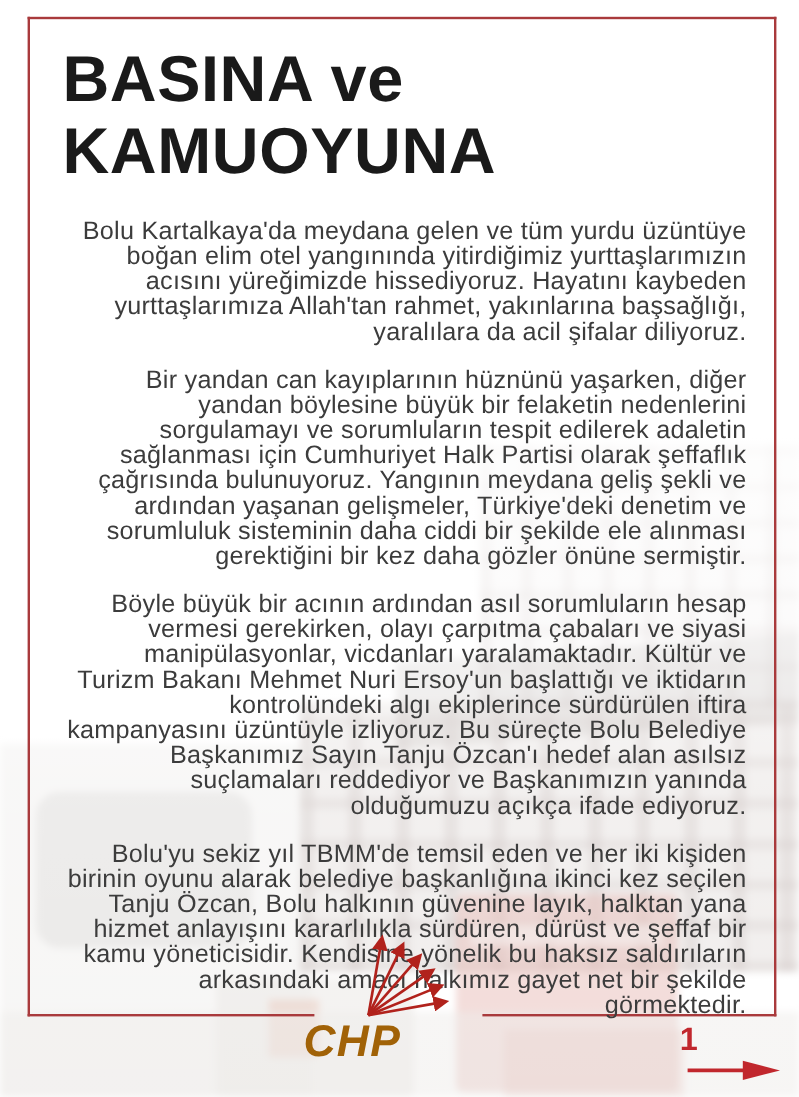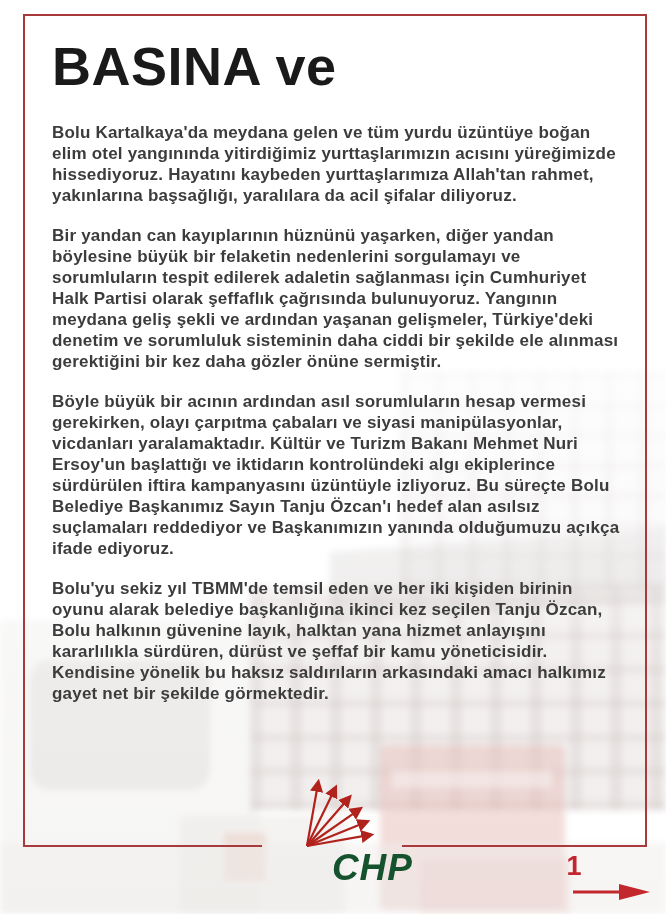--- a/index.html
+++ b/index.html
@@ -43,29 +43,29 @@
   .frame-right{left:645px;top:14px;width:2px;height:833px;}
   .frame-bottom-a{left:23px;top:845px;width:239px;height:2px;}
   .frame-bottom-b{left:402px;top:845px;width:245px;height:2px;}
   
   .content{position:absolute;left:52px;top:36px;width:570px;z-index:3;}
   .title{
     margin:0 0 26px 0;font-size:54px;line-height:60px;font-weight:bold;
     color:#1a1a1a;letter-spacing:.5px;
   }
   .body-text p{
-    margin:0 0 19px 0;font-size:17px;line-height:21px;font-weight:bold;
-    color:#3c3c3c;letter-spacing:.2px;
+    margin:0 0 19px 0;font-size:21px;line-height:21px;font-weight:normal;
+    color:#3c3c3c;letter-spacing:.2px;text-align:right;
   }
   
   .logo-arrows{position:absolute;left:255px;top:770px;z-index:4;}
   .logo-wordmark{
     position:absolute;left:253px;top:849px;width:160px;z-index:4;
-    text-align:right;font-size:37px;font-weight:bold;font-style:italic;
-    color:#14532d;letter-spacing:1px;line-height:38px;
+    text-align:left;font-size:37px;font-weight:bold;font-style:italic;
+    color:#a16207;letter-spacing:1px;line-height:38px;
   }
   
   .page-number{
     position:absolute;left:560px;top:851px;width:28px;z-index:4;
     text-align:center;font-size:27px;font-weight:bold;color:#c1272d;line-height:30px;
   }
   .page-arrow{position:absolute;left:553px;top:882px;z-index:4;}
 </style>
 </head>
 <body>
@@ -87,21 +87,21 @@
   </div>
   <div class="photo-overlay"></div>
 
   <div class="frame frame-top"></div>
   <div class="frame frame-left"></div>
   <div class="frame frame-right"></div>
   <div class="frame frame-bottom-a"></div>
   <div class="frame frame-bottom-b"></div>
 
   <div class="content">
-    <h1 class="title"><span>BASINA ve</span><br></h1>
+    <h1 class="title"><span>BASINA ve</span><br><span>KAMUOYUNA</span></h1>
     <div class="body-text">
       <p>Bolu Kartalkaya'da meydana gelen ve tüm yurdu üzüntüye boğan elim otel yangınında yitirdiğimiz yurttaşlarımızın acısını yüreğimizde hissediyoruz. Hayatını kaybeden yurttaşlarımıza Allah'tan rahmet, yakınlarına başsağlığı, yaralılara da acil şifalar diliyoruz.</p>
       <p>Bir yandan can kayıplarının hüznünü yaşarken, diğer yandan böylesine büyük bir felaketin nedenlerini sorgulamayı ve sorumluların tespit edilerek adaletin sağlanması için Cumhuriyet Halk Partisi olarak şeffaflık çağrısında bulunuyoruz. Yangının meydana geliş şekli ve ardından yaşanan gelişmeler, Türkiye'deki denetim ve sorumluluk sisteminin daha ciddi bir şekilde ele alınması gerektiğini bir kez daha gözler önüne sermiştir.</p>
       <p>Böyle büyük bir acının ardından asıl sorumluların hesap vermesi gerekirken, olayı çarpıtma çabaları ve siyasi manipülasyonlar, vicdanları yaralamaktadır. Kültür ve Turizm Bakanı Mehmet Nuri Ersoy'un başlattığı ve iktidarın kontrolündeki algı ekiplerince sürdürülen iftira kampanyasını üzüntüyle izliyoruz. Bu süreçte Bolu Belediye Başkanımız Sayın Tanju Özcan'ı hedef alan asılsız suçlamaları reddediyor ve Başkanımızın yanında olduğumuzu açıkça ifade ediyoruz.</p>
       <p>Bolu'yu sekiz yıl TBMM'de temsil eden ve her iki kişiden birinin oyunu alarak belediye başkanlığına ikinci kez seçilen Tanju Özcan, Bolu halkının güvenine layık, halktan yana hizmet anlayışını kararlılıkla sürdüren, dürüst ve şeffaf bir kamu yöneticisidir. Kendisine yönelik bu haksız saldırıların arkasındaki amacı halkımız gayet net bir şekilde görmektedir.</p>
     </div>
   </div>
 
   <svg class="logo-arrows" width="160" height="80" viewBox="0 0 160 80">
     <defs>

